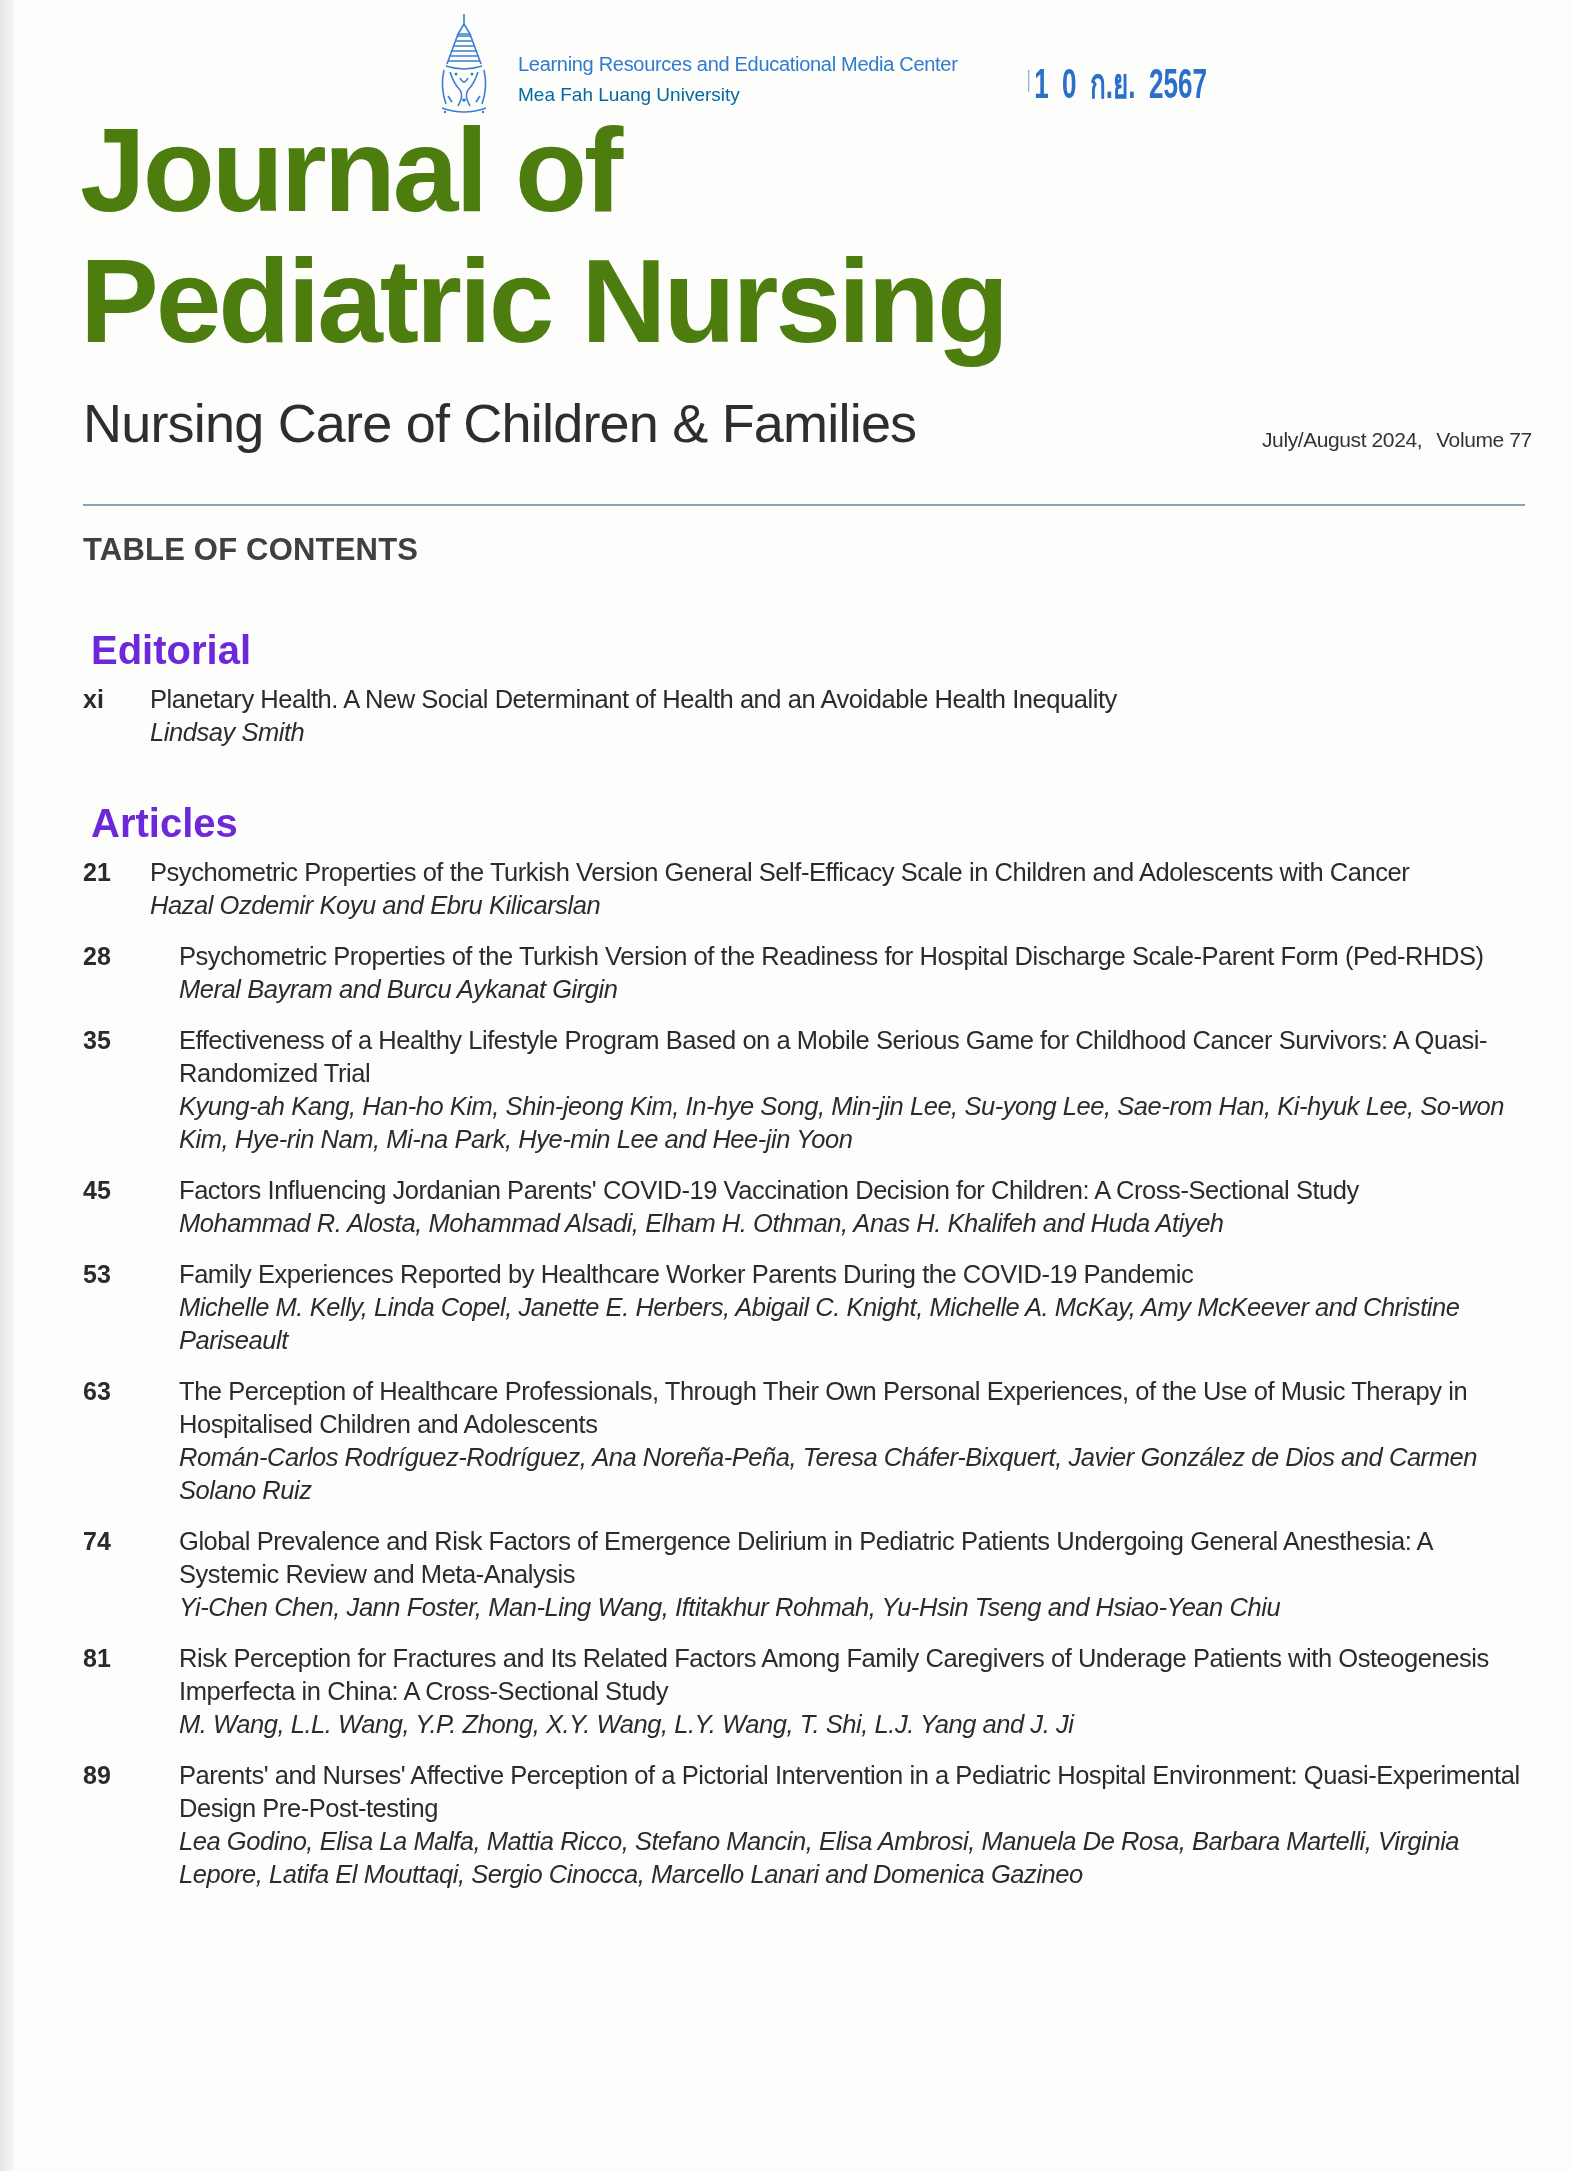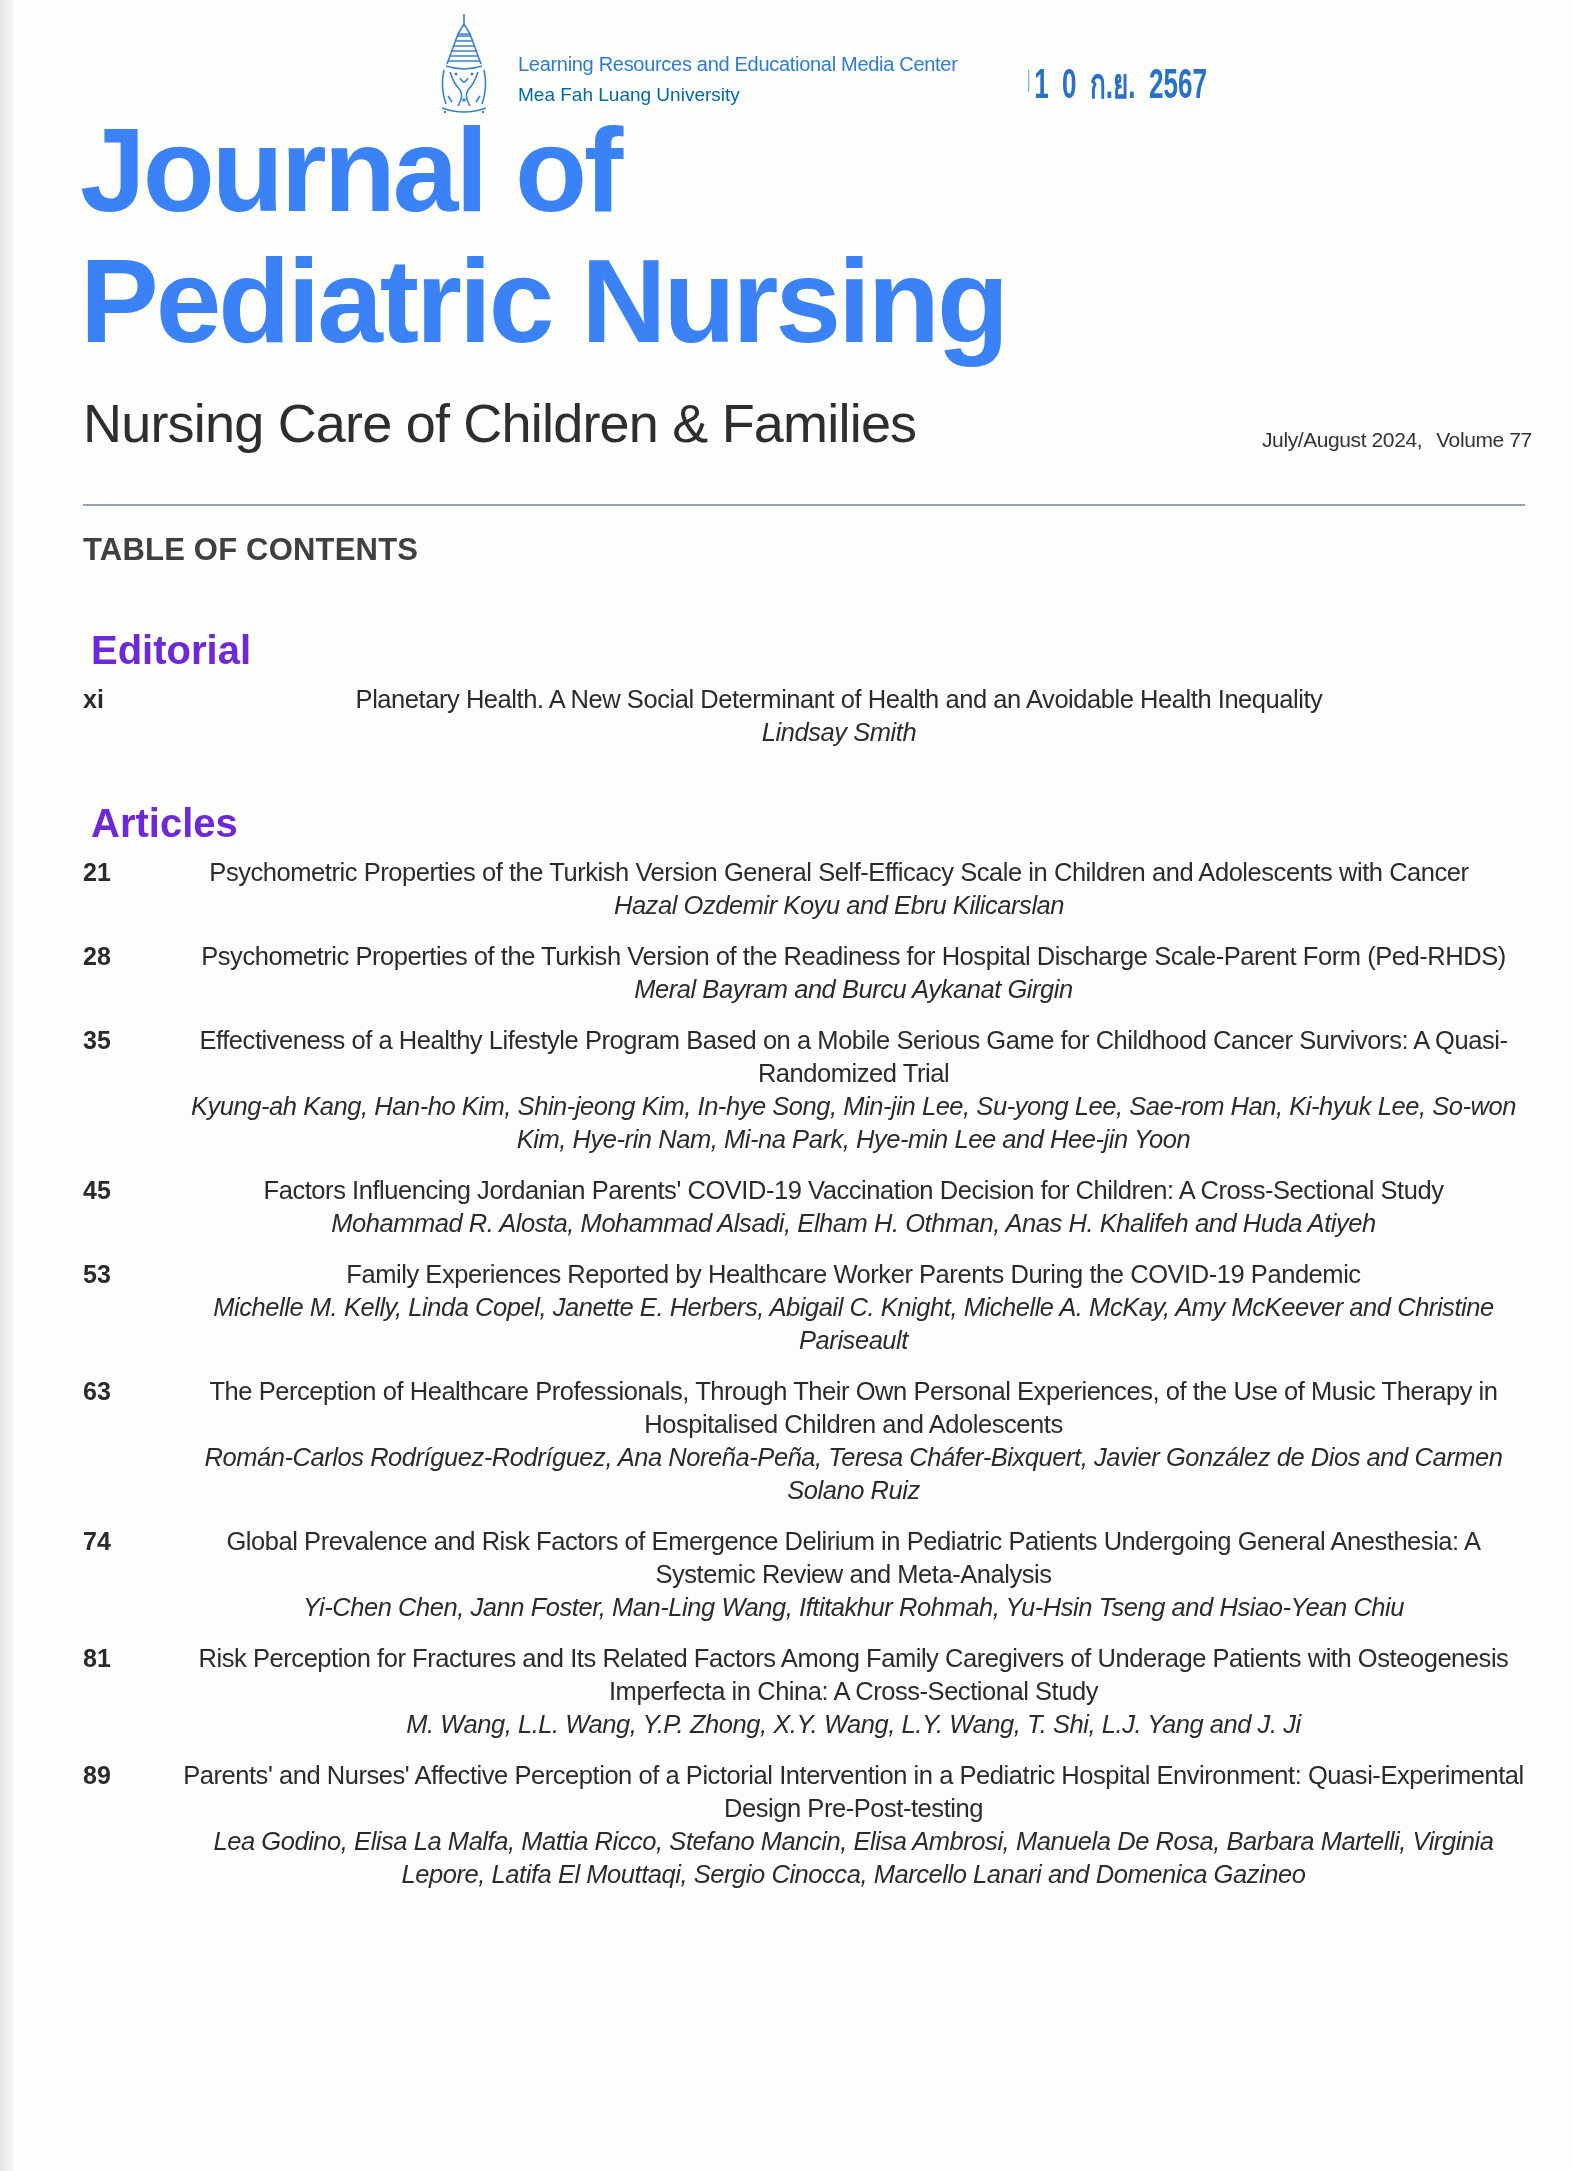--- a/index.html
+++ b/index.html
@@ -16,40 +16,40 @@
   .emblem { position: absolute; left: 436px; top: 12px; width: 70px; height: 108px; }
   .stamp-line1 { position: absolute; left: 518px; top: 53px; font-size: 20px; color: #2f7bcf;
     letter-spacing: -0.3px; white-space: nowrap; }
   .stamp-line2 { position: absolute; left: 518px; top: 84px; font-size: 19px; color: #0369a1;
     white-space: nowrap; }
   .stamp-date { position: absolute; left: 1028px; top: 50px; font-size: 42px; color: #2a6fc8;
     font-weight: bold; white-space: nowrap; transform: scaleX(0.62); transform-origin: left top;
     word-spacing: 10px; }
   .stamp-date .tick { display:inline-block; width:2px; height:22px; background:#5d8fd0; margin-right:8px; vertical-align: 6px; opacity:0.7; }
   
-  .title { position: absolute; left: 80px; font-weight: bold; font-size: 118px; color: #3b82f6;
+  .title { position: absolute; left: 80px; font-weight: bold; font-size: 118px; color: #4d7c0f;
     letter-spacing: -3px; line-height: 1; white-space: nowrap; }
   .title.l1 { top: 111px; }
   .title.l2 { top: 242px; }
   .subtitle { position: absolute; left: 83px; top: 396px; font-size: 54px; font-weight: normal;
     color: #2e2e2e; letter-spacing: -0.8px; white-space: nowrap; line-height: 1; }
   .issue { position: absolute; left: 1262px; top: 428px; font-size: 21px; color: #333;
     white-space: nowrap; letter-spacing: -0.4px; text-align: center; }
   .issue span + span { margin-left: 14px; }
   .rule { position: absolute; left: 83px; top: 504px; width: 1442px; height: 2px; background: #8fa3b8; }
   .toc-heading { position: absolute; left: 83px; top: 532px; font-size: 31px; font-weight: bold;
     color: #404040; letter-spacing: 0.2px; white-space: nowrap; }
   
   .contents { position: absolute; left: 83px; top: 624px; width: 1445px; }
   .section-heading { font-size: 40px; font-weight: bold; color: #6d28d9; margin: 8px; line-height: 36px; }
   .section-heading.articles { margin-top: 56px; }
   .entry { display: flex; margin-top: 15px; }
   .entry + .entry { margin-top: 18px; gap: 29px; }
   .entry .num { width: 67px; flex: none; font-weight: bold; font-size: 25px; line-height: 33px; color: #2b2b2b; }
-  .entry .body { flex: 1; text-align: center; }
+  .entry .body { flex: 1; }
   .entry .etitle { font-size: 25.5px; line-height: 33px; color: #2b2b2b; letter-spacing: -0.45px; }
   .entry .authors { font-size: 25.5px; line-height: 33px; font-style: italic; color: #2b2b2b; letter-spacing: -0.45px; }
 </style>
 </head>
 <body>
 
 <div class="edge-strip"></div>
 
 <div>
   <svg class="emblem" viewBox="0 0 70 108">

